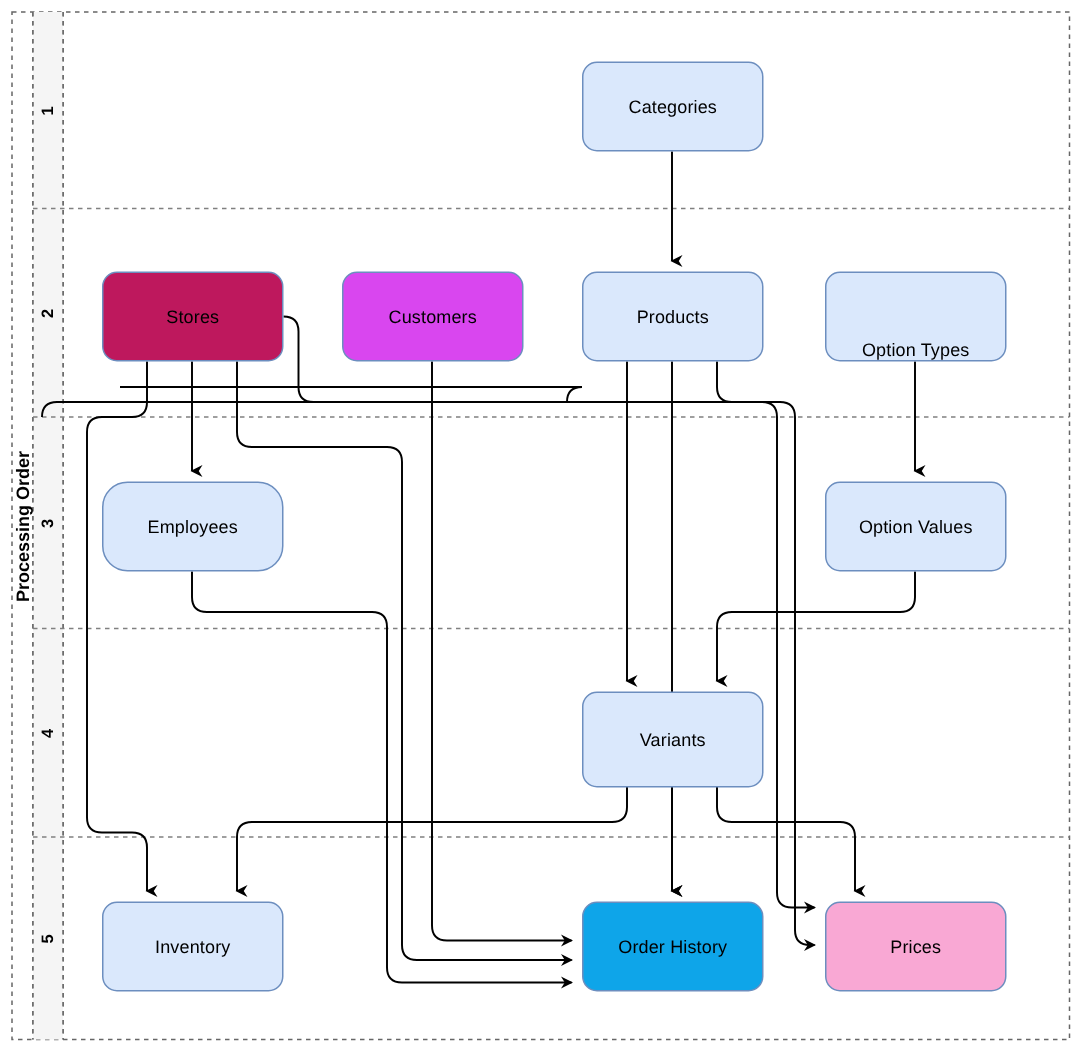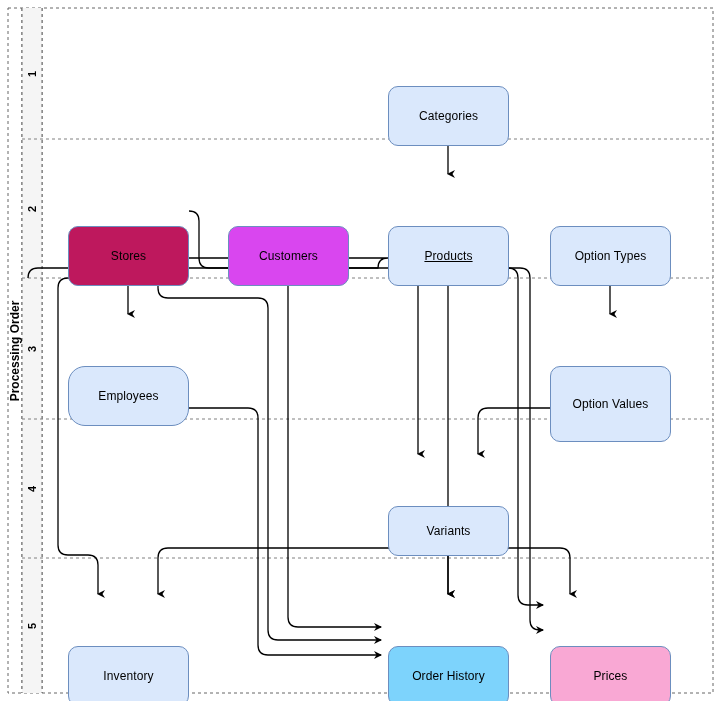--- a/index.html
+++ b/index.html
@@ -4,21 +4,21 @@
 <title>Processing Order Diagram</title>
 <style>
   html,body{margin:0;padding:0;background:#ffffff;}
   body{width:721px;height:701px;overflow:hidden;
        font-family:"Liberation Sans","DejaVu Sans",sans-serif;}
   #stage{position:relative;width:721px;height:701px;}
   svg#diagram{position:absolute;left:0;top:0;width:721px;height:701px;}
   .node{position:absolute;box-sizing:border-box;
         background:#dae8fc;border:1px solid #6c8ebf;border-radius:10px;
         display:flex;align-items:center;justify-content:center;
-        font-size:12px;color:#000;letter-spacing:.1px;margin-top:45px;}
+        font-size:12px;color:#000;letter-spacing:.1px;}
   .lane-num{position:absolute;display:flex;align-items:center;justify-content:center;
             font-size:11px;font-weight:bold;color:#000;}
   .lane-num span{transform:rotate(-90deg);display:block;}
   .pool-title{position:absolute;display:flex;align-items:center;justify-content:center;
               font-size:12px;font-weight:bold;color:#000;}
   .pool-title span{transform:rotate(-90deg);white-space:nowrap;display:block;}
 </style>
 </head>
 <body>
 
@@ -92,38 +92,38 @@
       </div>
       <div class="node" style="left: 388px; top: 41px; width: 121px; height: 60px; background: rgb(218, 232, 252); border-color: rgb(108, 142, 191);">
         <span>Categories</span>
       </div>
       <div class="node" style="left: 68px; top: 181px; width: 121px; height: 60px; background: #be185d; border-color: rgb(108, 142, 191);">
         <span>Stores</span>
       </div>
       <div class="node" style="left: 228px; top: 181px; width: 121px; height: 60px; background: #d946ef; border-color: rgb(108, 142, 191);">
         <span>Customers</span>
       </div>
-      <div class="node" style="left: 388px; top: 181px; width: 121px; height: 60px; background: rgb(218, 232, 252); border-color: rgb(108, 142, 191); text-decoration: underline;">
+      <div class="node" style="left: 388px; top: 181px; width: 121px; height: 60px; background: rgb(218, 232, 252); border-color: rgb(108, 142, 191);">
         <span>Products</span>
       </div>
-      <div class="node" style="left: 550px; top: 181px; width: 121px; height: 60px; background: rgb(218, 232, 252); border-color: rgb(108, 142, 191);">
+      <div class="node" style="left: 550px; top: 181px; width: 121px; height: 60px; background: rgb(218, 232, 252); border-color: rgb(108, 142, 191); align-items: flex-end;">
         <span>Option Types</span>
       </div>
       <div class="node" style="left: 68px; top: 321px; width: 121px; height: 60px; background: rgb(218, 232, 252); border-color: rgb(108, 142, 191); border-radius: 17px;">
         <span>Employees</span>
       </div>
-      <div class="node" style="left: 550px; top: 321px; width: 121px; height: 76px; background: rgb(218, 232, 252); border-color: rgb(108, 142, 191);">
+      <div class="node" style="left: 550px; top: 321px; width: 121px; height: 60px; background: rgb(218, 232, 252); border-color: rgb(108, 142, 191);">
         <span>Option Values</span>
       </div>
-      <div class="node" style="left: 388px; top: 461px; width: 121px; height: 50px; background: rgb(218, 232, 252); border-color: rgb(108, 142, 191);">
+      <div class="node" style="left: 388px; top: 461px; width: 121px; height: 64px; background: rgb(218, 232, 252); border-color: rgb(108, 142, 191);">
         <span>Variants</span>
       </div>
       <div class="node" style="left: 68px; top: 601px; width: 121px; height: 60px; background: rgb(218, 232, 252); border-color: rgb(108, 142, 191);">
         <span>Inventory</span>
       </div>
-      <div class="node" style="left: 388px; top: 601px; width: 121px; height: 60px; background: #7dd3fc; border-color: rgb(108, 142, 191);">
+      <div class="node" style="left: 388px; top: 601px; width: 121px; height: 60px; background: #0ea5e9; border-color: rgb(108, 142, 191);">
         <span>Order History</span>
       </div>
       <div class="node" style="left: 550px; top: 601px; width: 121px; height: 60px; background: #f9a8d4; border-color: rgb(108, 142, 191);">
         <span>Prices</span>
       </div>
     </div>
 </div>
 
 </body></html>

